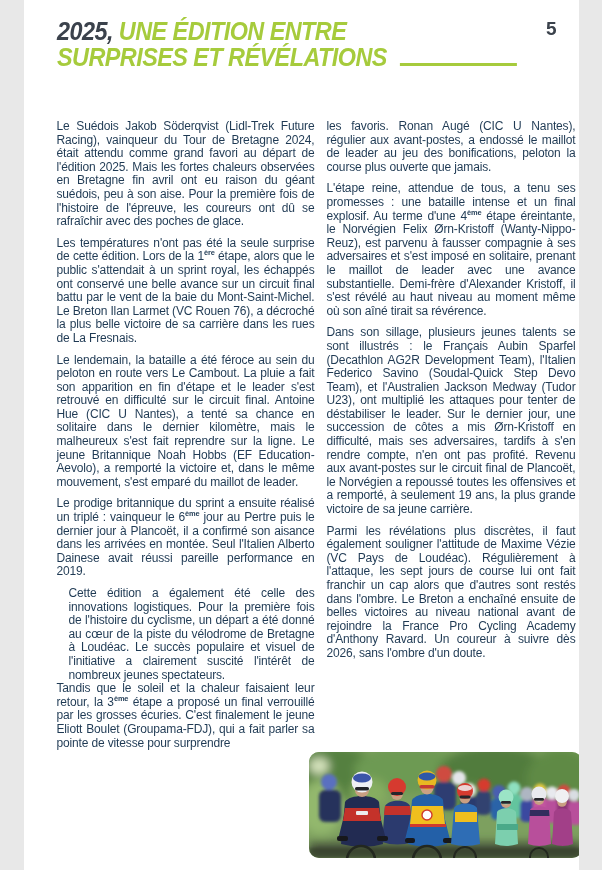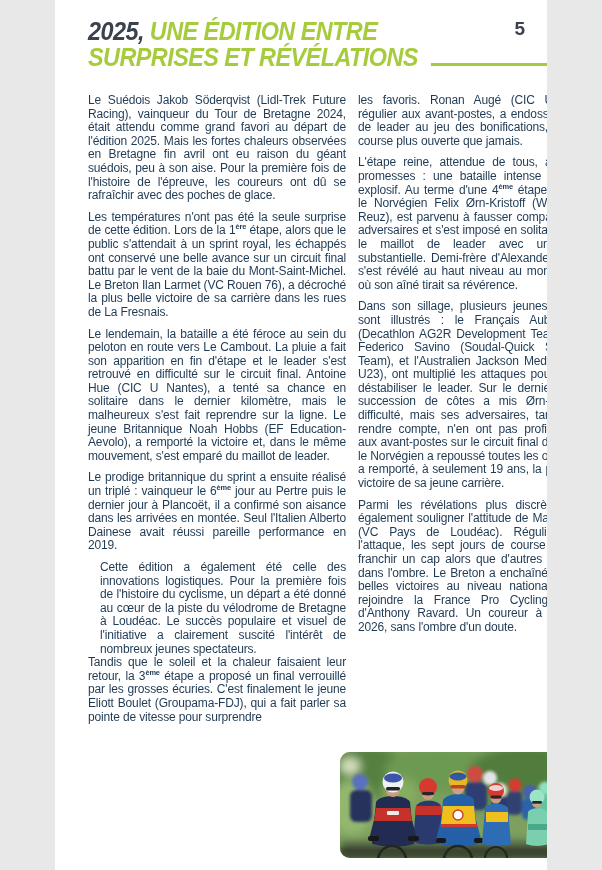--- a/index.html
+++ b/index.html
@@ -4,21 +4,21 @@
 <style>
   :root{
     --accent:#a6cb3c;
     --title-dark:#3b424c;
     --body-text:#1f3a54;
     --page-bg:#ffffff;
   }
   html,body{margin:0;padding:0;}
   body{background:#e8e8e8;font-family:"Liberation Sans",sans-serif;}
   .page{
-    position:relative;width:492px;height:870px;background:var(--page-bg);
+    position:relative;width:555px;height:870px;background:var(--page-bg);
     overflow:hidden;margin:0 auto;
   }
   
   .title{
     position:absolute;left:33px;top:18px;margin:0;
     font-family:"Liberation Sans",sans-serif;
     font-style:italic;font-weight:bold;
     font-size:26px;line-height:26px;letter-spacing:-0.6px;
     transform:scaleX(.9);transform-origin:0 0;
     white-space:nowrap;
@@ -33,21 +33,21 @@
   .page-num{
     position:absolute;right:22px;top:18px;
     font-size:19px;font-weight:bold;color:var(--title-dark);
   }
   
   .side-bar{
     position:absolute;left:556px;top:78px;width:43px;height:792px;
     background:var(--accent);z-index:1;
   }
   
-  .col{position:absolute;top:94px;}
+  .col{position:absolute;top:120px;}
   .col-left{left:33px;width:258px;}
   .col-right{left:303px;width:249px;}
   .col p{
     margin:0 0 8px;
     font-size:12px;line-height:13.6px;letter-spacing:-0.15px;
     color:var(--body-text);
     text-align:justify;
   }
   .col p.no-gap{margin-bottom:0;margin-left:12px;}
   .col p sup{font-size:.62em;line-height:0;vertical-align:super;font-weight:bold;}

